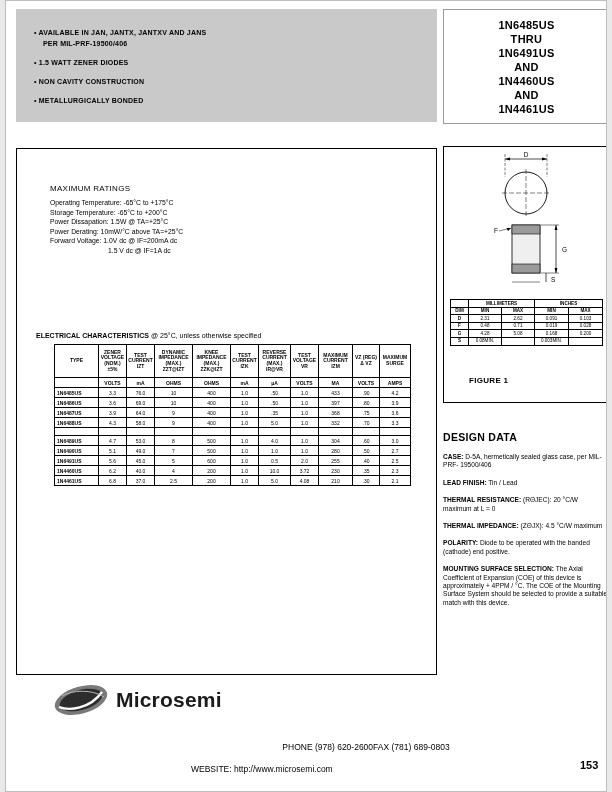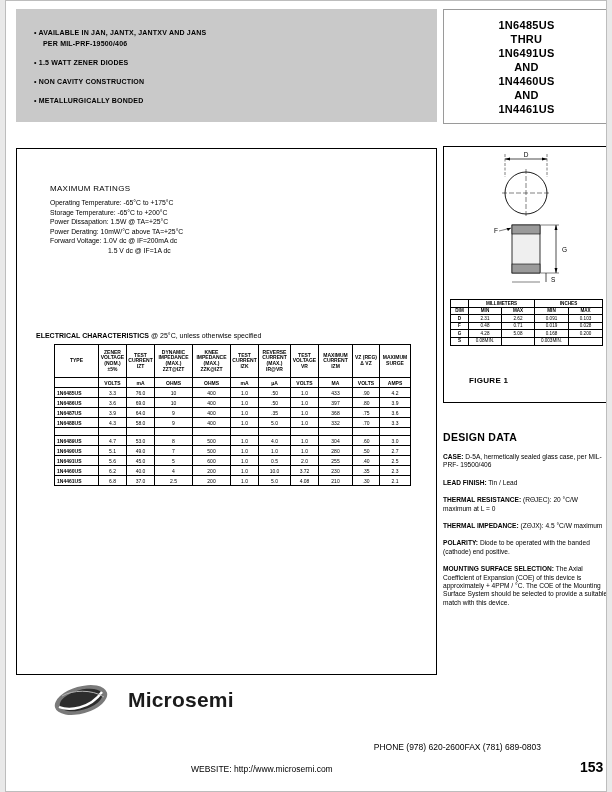--- a/index.html
+++ b/index.html
@@ -40,26 +40,26 @@
   .dtable th{font-weight:bold;}
   .dtable td.first{font-weight:bold;}
   .figure-label{position:absolute;left:463px;top:375px;font-size:8px;font-weight:bold;letter-spacing:.3px;}
   
   .design{position:absolute;left:437px;top:430px;width:165px;}
   .design-heading{font-size:10.5px;font-weight:bold;margin-bottom:10px;letter-spacing:.3px;}
   .design-section{font-size:6.6px;line-height:8.4px;margin-bottom:9px;}
   .design-section b{font-weight:bold;}
   
   .logo{position:absolute;left:46px;top:680px;display:flex;align-items:center;}
-  .logo-text{font-size:21px;font-weight:bold;color:#1b1b1b;margin-left:18px;letter-spacing:.2px;}
+  .logo-text{font-size:21px;font-weight:bold;color:#1b1b1b;margin-left:6px;letter-spacing:.2px;}
   .address-block{position:absolute;left:185px;top:737px;width:350px;}
   .addr-line1{font-size:8.5px;letter-spacing:2.1px;white-space:nowrap;}
-  .addr-line2{display:flex;justify-content:flex-end;font-size:8.5px;margin-top:4px;}
+  .addr-line2{display:flex;justify-content:center;font-size:8.5px;margin-top:4px;}
   .addr-line3{font-size:8.5px;margin-top:12px;}
-  .page-number{position:absolute;left:574px;top:758px;font-size:14px;font-weight:bold;}
+  .page-number{position:absolute;left:574px;top:758px;font-size:11px;font-weight:bold;}
 </style>
 </head>
 <body>
 
 <div class="page">
 
   <div class="feature-box">
     <div class="feature-list">
       <div class="feature-item">
         <div><span>• </span><span>AVAILABLE IN JAN, JANTX, JANTXV AND JANS</span></div>

